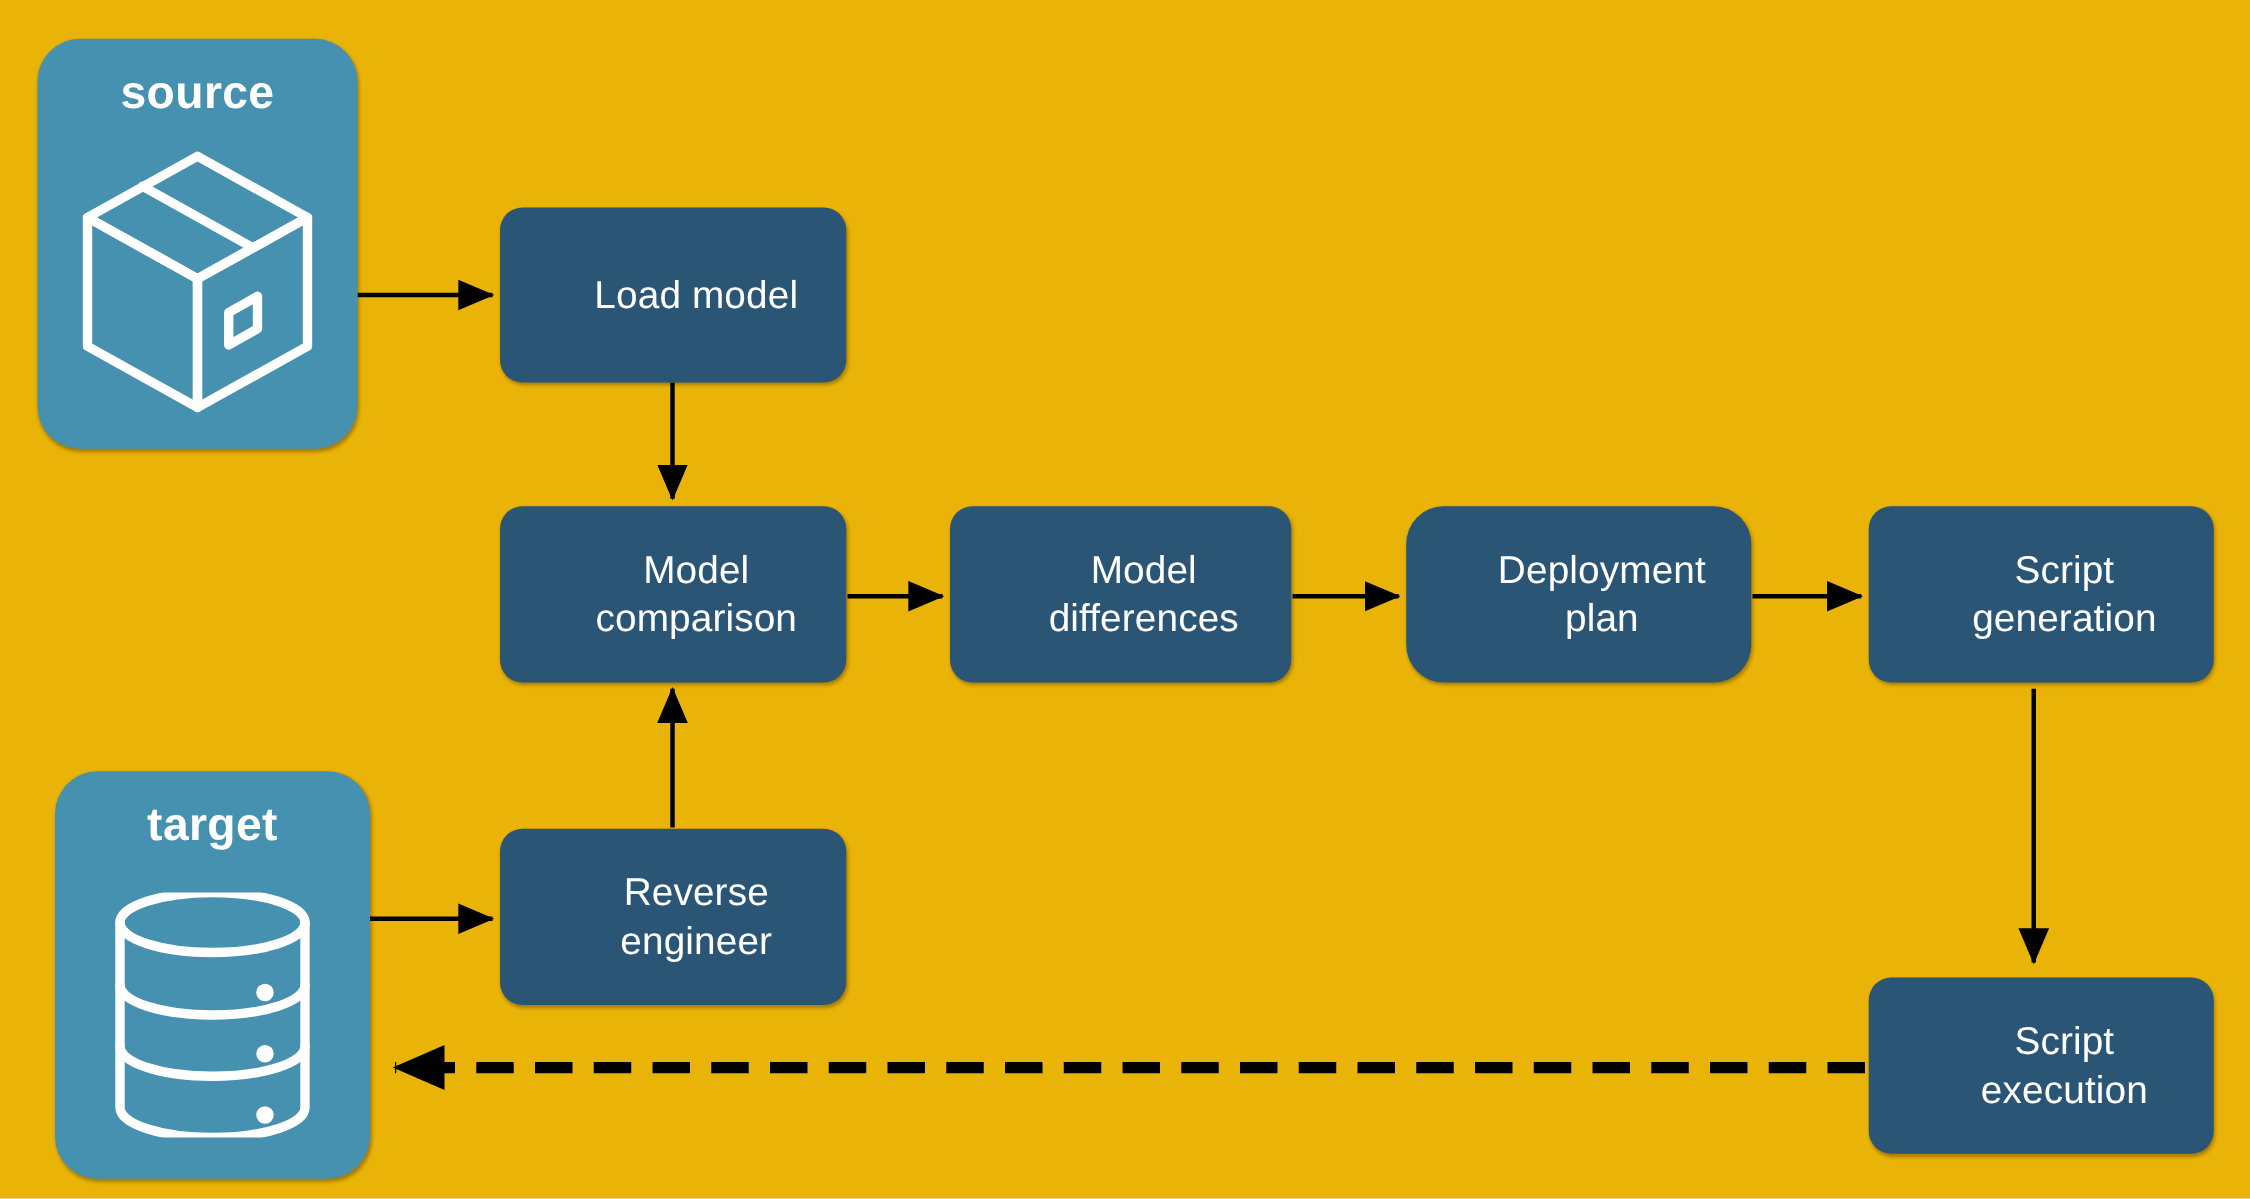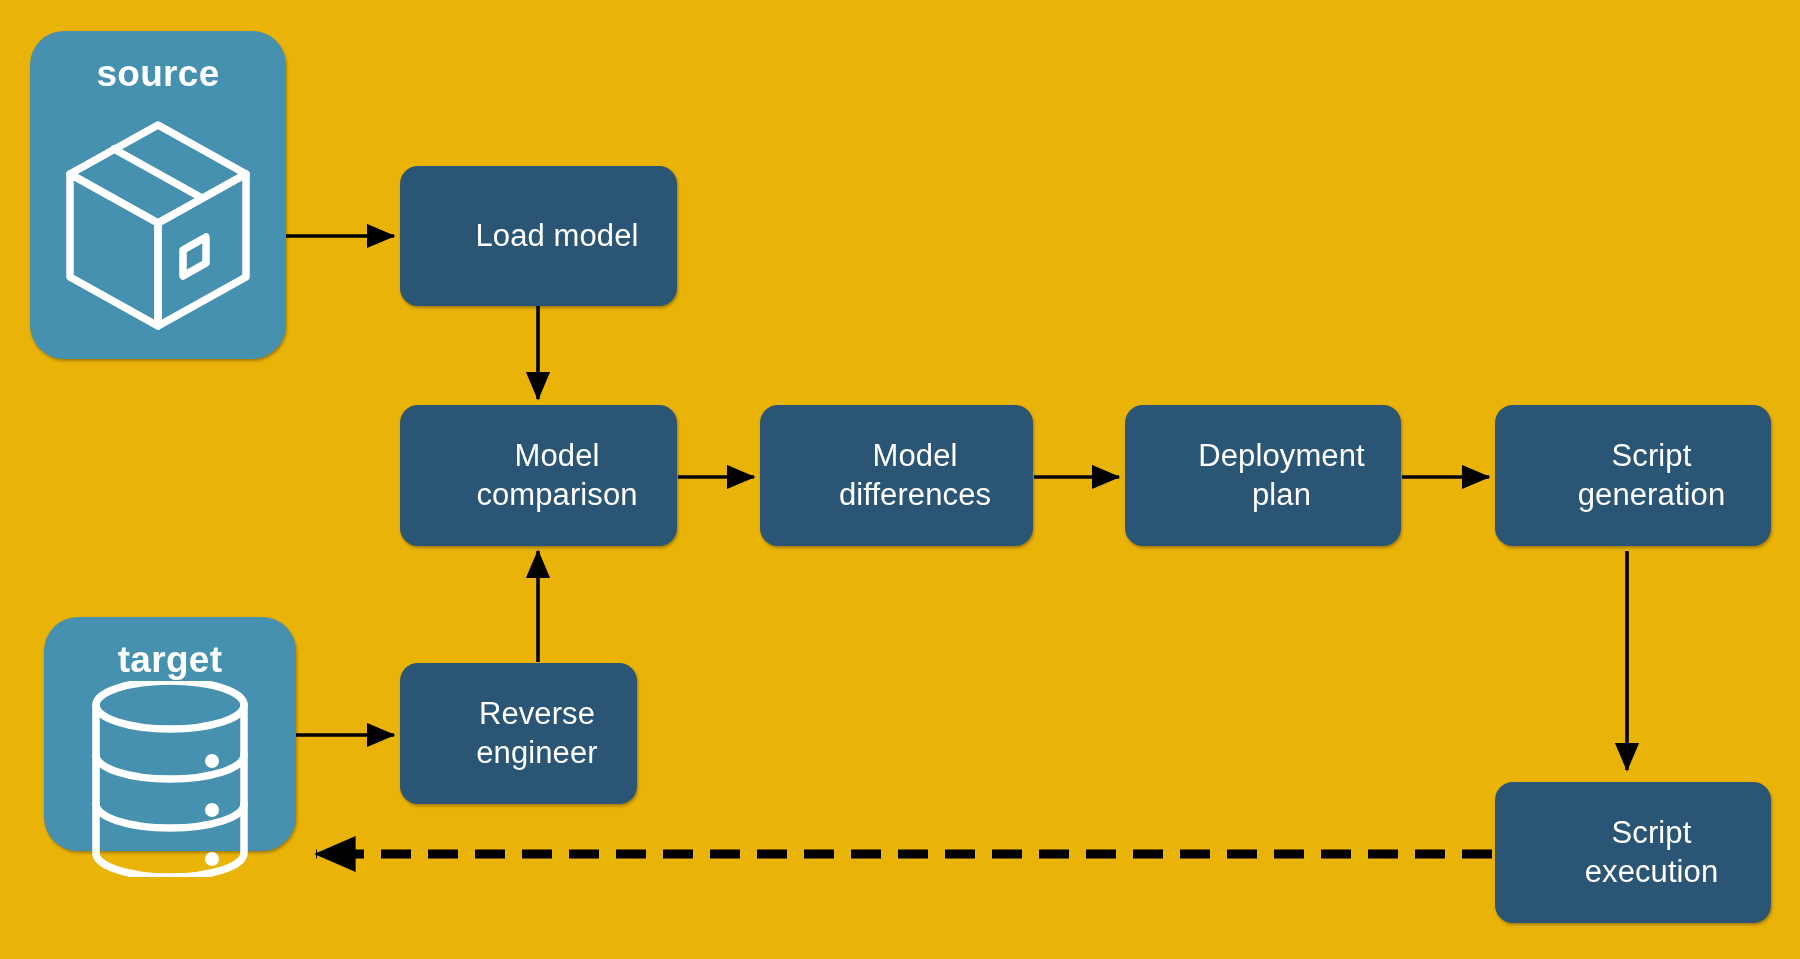--- a/index.html
+++ b/index.html
@@ -136,21 +136,21 @@
           <path d="M181 54 L181 157 L93 206 L93 103 Z"></path>
 
           <path d="M49 29 L137 78"></path>
 
           <path d="M118 130 L141 117 L141 143 L118 156 Z"></path>
         </g>
       </svg>
     </span>
   </div>
 
-  <div class="node entity" style="left:44px; top:617px; width:252px; height:234px;">
+  <div class="node entity" style="left:44px; top:617px; width:252px; height:326px;">
     <span class="entity-label">target</span>
     <span class="entity-icon">
       <svg width="160" height="196" viewBox="0 0 160 196" xmlns="http://www.w3.org/2000/svg">
         <g fill="none" stroke="#ffffff" stroke-width="7.5" stroke-linejoin="round" stroke-linecap="round">
 
           <path d="M6 24 L6 172 A74 24 0 0 0 154 172 L154 24"></path>
 
           <ellipse cx="80" cy="24" rx="74" ry="24"></ellipse>
 
           <path d="M6 74 A74 24 0 0 0 154 74"></path>
@@ -171,31 +171,31 @@
   <div class="node process" style="left:400px; top:405px; width:277px; height:141px;">
     <span class="node-label">Model
 comparison</span>
   </div>
 
   <div class="node process" style="left:760px; top:405px; width:273px; height:141px;">
     <span class="node-label">Model
 differences</span>
   </div>
 
-  <div class="node process" style="left:1125px; top:405px; width:276px; height:141px;">
+  <div class="node process" style="left:1125px; top:405px; width:276px; height:141px;border-radius:30px;">
     <span class="node-label">Deployment
 plan</span>
   </div>
 
   <div class="node process" style="left:1495px; top:405px; width:276px; height:141px;">
     <span class="node-label">Script
 generation</span>
   </div>
 
-  <div class="node process" style="left:400px; top:663px; width:237px; height:141px;align-items:center;">
+  <div class="node process" style="left:400px; top:663px; width:277px; height:141px;align-items:center;">
     <span class="node-label">Reverse
 engineer</span>
   </div>
 
   <div class="node process" style="left:1495px; top:782px; width:276px; height:141px;">
     <span class="node-label">Script
 execution</span>
   </div>
 
 </div>

